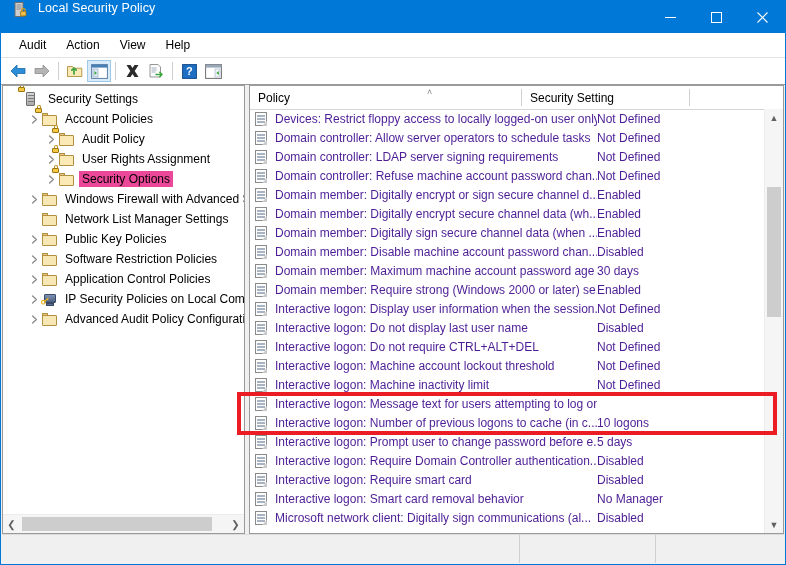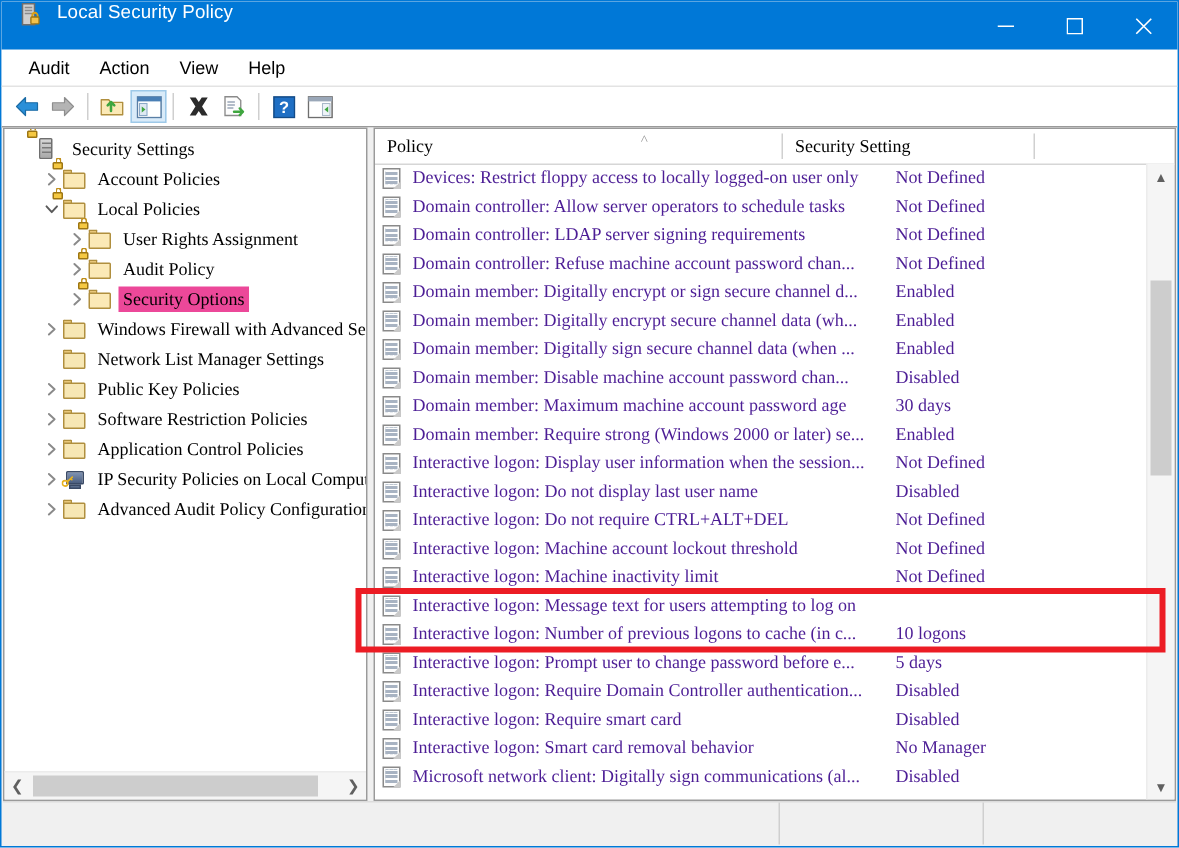--- a/index.html
+++ b/index.html
@@ -17,21 +17,21 @@
   .menubar{height:24px;background:#fff;display:flex;align-items:center;padding-left:8px;border-bottom:1px solid #e3e3e3;}
   .menu-item{font-size:12px;color:#000;padding:3px 10px;}
 
   
   .toolbar{height:26px;background:#fff;display:flex;align-items:center;padding-left:5px;border-bottom:1px solid #9a9a9a;}
   .tb-btn{width:24px;height:22px;display:flex;align-items:center;justify-content:center;position:relative;}
   .tb-btn.sel{background:#d9ebf9;border:1px solid #9ec9e8;box-sizing:border-box;}
   .tb-sep{width:1px;height:18px;background:#cfcfcf;margin:0 4px;}
 
   
-  .content{position:absolute;left:1px;top:84px;right:1px;bottom:30px;display:flex;font-family:Liberation Serif, serif;}
+  .content{position:absolute;left:1px;top:84px;right:1px;bottom:30px;display:flex;}
   .pane-left{width:243px;background:#fff;border:1px solid #9a9a9a;box-sizing:border-box;position:relative;overflow:hidden;}
   .splitter{width:4px;background:#f0f0f0;}
   .pane-right{flex:1;background:#fff;border:1px solid #9a9a9a;box-sizing:border-box;position:relative;overflow:hidden;}
 
   
   .tree{padding-top:3px;position:absolute;left:0;top:0;right:0;bottom:19px;overflow:hidden;}
   .tnode{height:20px;display:flex;align-items:center;font-size:12px;color:#000;white-space:nowrap;padding-right:4px;}
   .tnode.sel .tlabel{background:#ec4899;}
   .chev{width:16px;height:16px;flex:none;display:flex;align-items:center;justify-content:center;}
   .chev svg{display:block;}
@@ -215,57 +215,44 @@
                 <path d="M2.6 1 L6.4 4.5 L2.6 8" fill="none" stroke="#8a8a8a" stroke-width="1.3" stroke-linecap="round" stroke-linejoin="round"></path>
               </svg>
             </span>
             <span class="ticon"><span class="folder"><span class="tab"></span><span class="bod"></span><span class="lock">
                   <span class="shk"></span>
                   <span class="bdy"></span>
                 </span></span></span>
             <span class="tlabel">Account Policies</span>
           </div>
           <div class="tnode">
-            <span style="width:23px;flex:none"></span>
-            <span class="chev">
-              <svg width="9" height="9" viewBox="0 0 9 9">
-                <path d="M1 2.6 L4.5 6.4 L8 2.6" fill="none" stroke="#5a5a5a" stroke-width="1.3" stroke-linecap="round" stroke-linejoin="round"></path>
+            <span style="width:40px;flex:none"></span>
+            <span class="chev">
+              <svg width="9" height="9" viewBox="0 0 9 9">
+                <path d="M2.6 1 L6.4 4.5 L2.6 8" fill="none" stroke="#8a8a8a" stroke-width="1.3" stroke-linecap="round" stroke-linejoin="round"></path>
               </svg>
             </span>
             <span class="ticon"><span class="folder"><span class="tab"></span><span class="bod"></span><span class="lock">
                   <span class="shk"></span>
                   <span class="bdy"></span>
                 </span></span></span>
-            <span class="tlabel">Local Policies</span>
+            <span class="tlabel">Audit Policy</span>
           </div>
           <div class="tnode">
             <span style="width:40px;flex:none"></span>
             <span class="chev">
               <svg width="9" height="9" viewBox="0 0 9 9">
                 <path d="M2.6 1 L6.4 4.5 L2.6 8" fill="none" stroke="#8a8a8a" stroke-width="1.3" stroke-linecap="round" stroke-linejoin="round"></path>
               </svg>
             </span>
             <span class="ticon"><span class="folder"><span class="tab"></span><span class="bod"></span><span class="lock">
                   <span class="shk"></span>
                   <span class="bdy"></span>
                 </span></span></span>
             <span class="tlabel">User Rights Assignment</span>
-          </div>
-          <div class="tnode">
-            <span style="width:40px;flex:none"></span>
-            <span class="chev">
-              <svg width="9" height="9" viewBox="0 0 9 9">
-                <path d="M2.6 1 L6.4 4.5 L2.6 8" fill="none" stroke="#8a8a8a" stroke-width="1.3" stroke-linecap="round" stroke-linejoin="round"></path>
-              </svg>
-            </span>
-            <span class="ticon"><span class="folder"><span class="tab"></span><span class="bod"></span><span class="lock">
-                  <span class="shk"></span>
-                  <span class="bdy"></span>
-                </span></span></span>
-            <span class="tlabel">Audit Policy</span>
           </div>
           <div class="tnode sel">
             <span style="width:40px;flex:none"></span>
             <span class="chev">
               <svg width="9" height="9" viewBox="0 0 9 9">
                 <path d="M2.6 1 L6.4 4.5 L2.6 8" fill="none" stroke="#8a8a8a" stroke-width="1.3" stroke-linecap="round" stroke-linejoin="round"></path>
               </svg>
             </span>
             <span class="ticon"><span class="folder"><span class="tab"></span><span class="bod"></span><span class="lock">
                   <span class="shk"></span>

